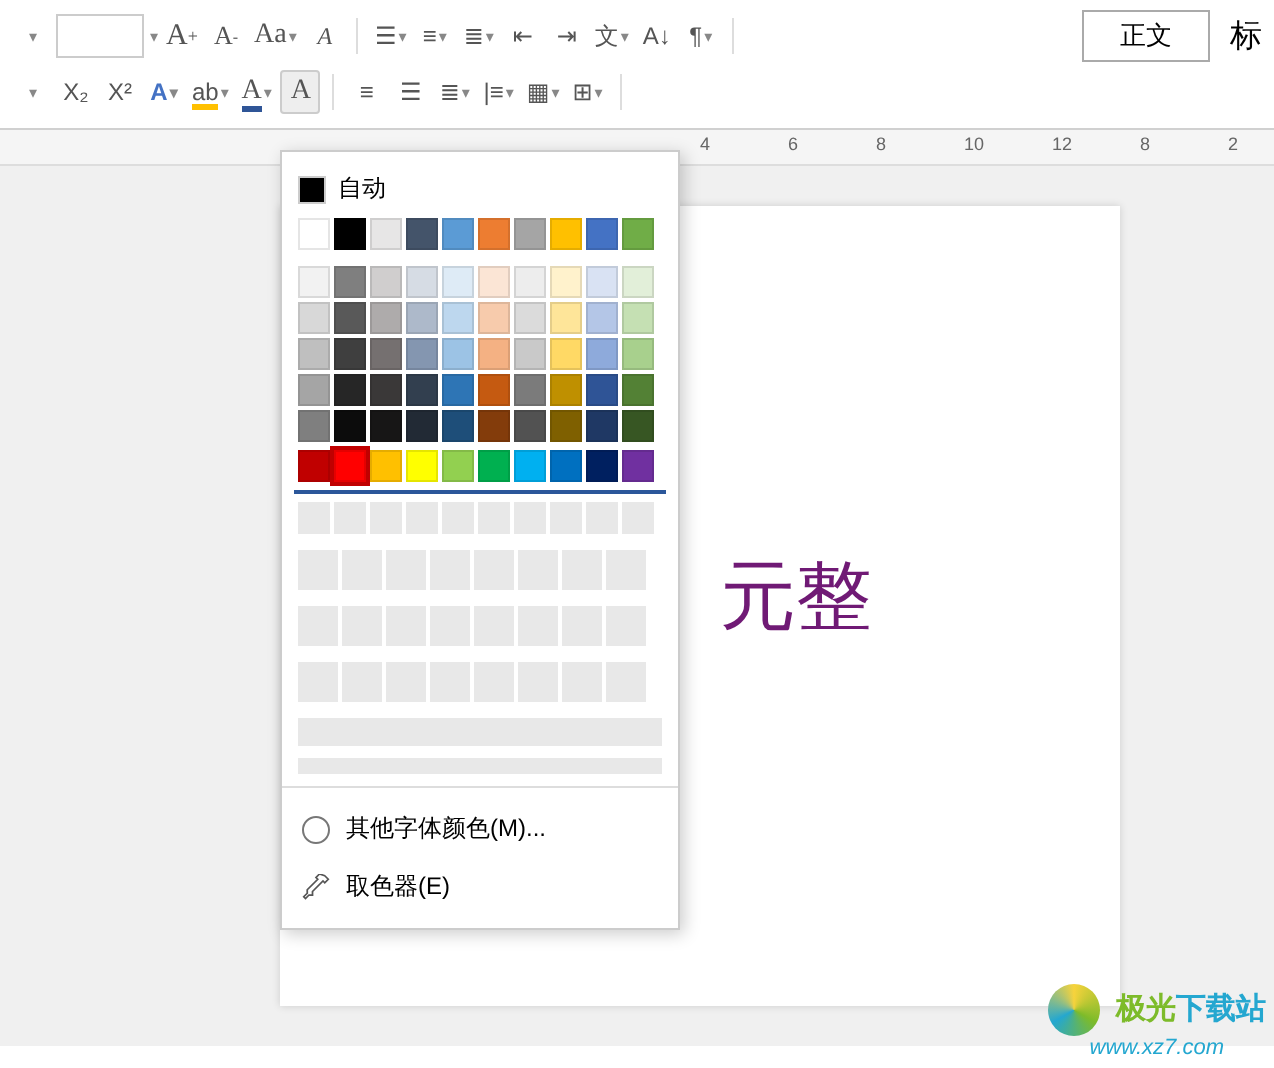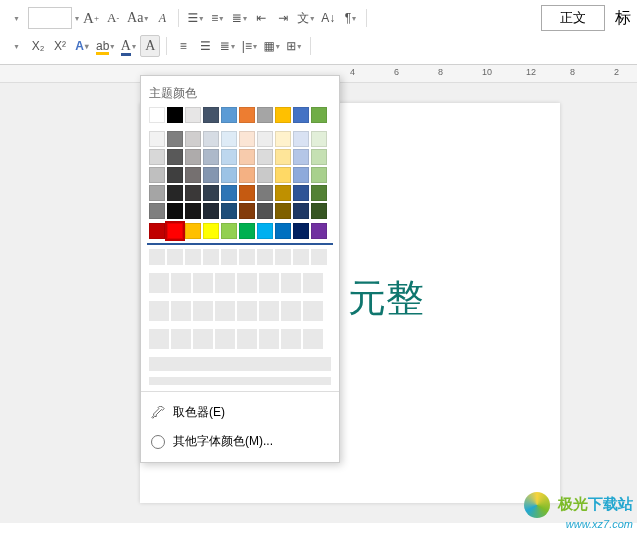--- a/index.html
+++ b/index.html
@@ -18,21 +18,21 @@
   .u-yellow::after { background: #ffc000; }
   .u-blue::after { background: #2f5597; }
   .style-box { border: 1px solid #aaa; padding: 4px 18px; height: 26px; display: inline-flex; align-items: center; font-size: 13px; margin-right: 8px; }
   
   .ruler { height: 18px; background: #f5f5f5; border-bottom: 1px solid #ddd; position: relative; font-size: 9px; color: #666; padding-left: 140px; }
   .ruler-inner { position: relative; height: 100%; margin-left: 210px; }
   .ruler-tick { position: absolute; top: 2px; }
   
   .doc-area { position: relative; background: #f0f0f0; height: 440px; }
   .page { position: absolute; left: 140px; top: 20px; width: 420px; height: 400px; background: #fff; box-shadow: 0 0 4px rgba(0,0,0,0.15); }
-  .doc-text { position: absolute; left: 348px; top: 190px; font-family: "SimSun", serif; font-size: 38px; color: #0f766e; text-align: right; }
+  .doc-text { position: absolute; left: 360px; top: 190px; font-family: "SimSun", serif; font-size: 38px; color: #701a75; text-align: right; }
   
   
   .color-panel { position: absolute; left: 140px; top: 75px; width: 200px; background: #fff; border: 1px solid #ccc; box-shadow: 2px 2px 8px rgba(0,0,0,0.2); padding: 6px; z-index: 100; }
   .cp-row { display: flex; align-items: center; padding: 4px 2px; gap: 6px; }
   .cp-label { font-size: 12px; color: #666; padding: 3px 2px; }
   .cp-sw { width: 14px; height: 14px; border: 1px solid #ccc; }
   .cp-grid { display: grid; grid-template-columns: repeat(10, 16px); gap: 2px; padding: 2px; }
   .cp-grid .sw { width: 16px; height: 16px; border: 1px solid rgba(0,0,0,0.1); }
   .cp-std-row { display: flex; gap: 2px; padding: 2px; border-bottom: 2px solid #2b579a; padding-bottom: 4px; margin-bottom: 2px; }
   .cp-std-row .sw { width: 16px; height: 16px; border: 1px solid rgba(0,0,0,0.1); }
@@ -44,21 +44,21 @@
   .cp-bar { height: 14px; background: #e8e8e8; margin: 6px 2px; }
   .cp-divider { height: 1px; background: #ddd; margin: 6px -6px; }
   .cp-action { display: flex; align-items: center; gap: 8px; padding: 6px 4px; cursor: pointer; }
   .palette-icon { width: 14px; height: 14px; border: 1px solid #777; border-radius: 50%; position: relative; }
   .eyedrop-icon { width: 14px; height: 14px; }
   
   .watermark { position: absolute; right: 4px; bottom: 4px; text-align: right; font-size: 11px; }
   .watermark .brand { font-size: 15px; font-weight: bold; margin-top: 23px; }
   .watermark .brand .g { color: #7dbb2a; }
   .watermark .brand .b { color: #24a7d0; }
-  .watermark .url { color: #24a7d0; font-style: italic; }
+  .watermark .url { color: #24a7d0; font-style: italic; text-align: center; }
   .wm-swirl { display: inline-block; width: 26px; height: 26px; border-radius: 50%; background: conic-gradient(#f7d33c, #7dbb2a, #24a7d0, #f7d33c); vertical-align: middle; margin-right: 4px; }
 </style>
 </head>
 <body>
 
 <div class="ribbon">
   <div class="ribbon-row">
     <span class="rb-btn rb-dd">
         <span class="rb-caret">▾</span>
       </span>
@@ -122,21 +122,24 @@
       <span class="ruler-tick" style="left: 264px;">2</span>
     </div>
 </div>
 
 <div class="doc-area">
   <div class="page"></div>
   <div class="doc-text">元整</div>
 </div>
 
 <div class="color-panel">
-  <div class="cp-label">主题颜色</div>
+  <div class="cp-row">
+    <span class="cp-sw" style="background:#000"></span>
+    <span>自动</span>
+  </div>
   <div class="cp-grid" id="theme-row1">
       <div class="sw" style="background: rgb(255, 255, 255);"></div>
       <div class="sw" style="background: rgb(0, 0, 0);"></div>
       <div class="sw" style="background: rgb(231, 230, 230);"></div>
       <div class="sw" style="background: rgb(68, 84, 106);"></div>
       <div class="sw" style="background: rgb(91, 155, 213);"></div>
       <div class="sw" style="background: rgb(237, 125, 49);"></div>
       <div class="sw" style="background: rgb(165, 165, 165);"></div>
       <div class="sw" style="background: rgb(255, 192, 0);"></div>
       <div class="sw" style="background: rgb(68, 114, 196);"></div>
@@ -245,29 +248,29 @@
       <div class="sw"></div>
       <div class="sw"></div>
       <div class="sw"></div>
       <div class="sw"></div>
       <div class="sw"></div>
     </div>
   <div class="cp-bar"></div>
   <div class="cp-bar" style="height:8px"></div>
   <div class="cp-divider"></div>
   <div class="cp-action">
+    <span class="palette-icon"></span>
+    <span>其他字体颜色(M)...</span>
+  </div>
+  <div class="cp-action">
     <svg class="eyedrop-icon" viewBox="0 0 16 16">
         <path d="M13 1l2 2-2 2-1-1-6 6v2H4l-2 2-1-1 2-2v-2l6-6-1-1 2-2z" fill="none" stroke="#555" stroke-width="1"></path>
       </svg>
     <span>取色器(E)</span>
   </div>
-  <div class="cp-action">
-    <span class="palette-icon"></span>
-    <span>其他字体颜色(M)...</span>
-  </div>
 </div>
 
 <div class="watermark">
   <div class="brand">
     <span class="wm-swirl"></span>
     <span class="g">极光</span><span class="b">下载站</span>
   </div>
   <div class="url">www.xz7.com</div>
 </div>
 

